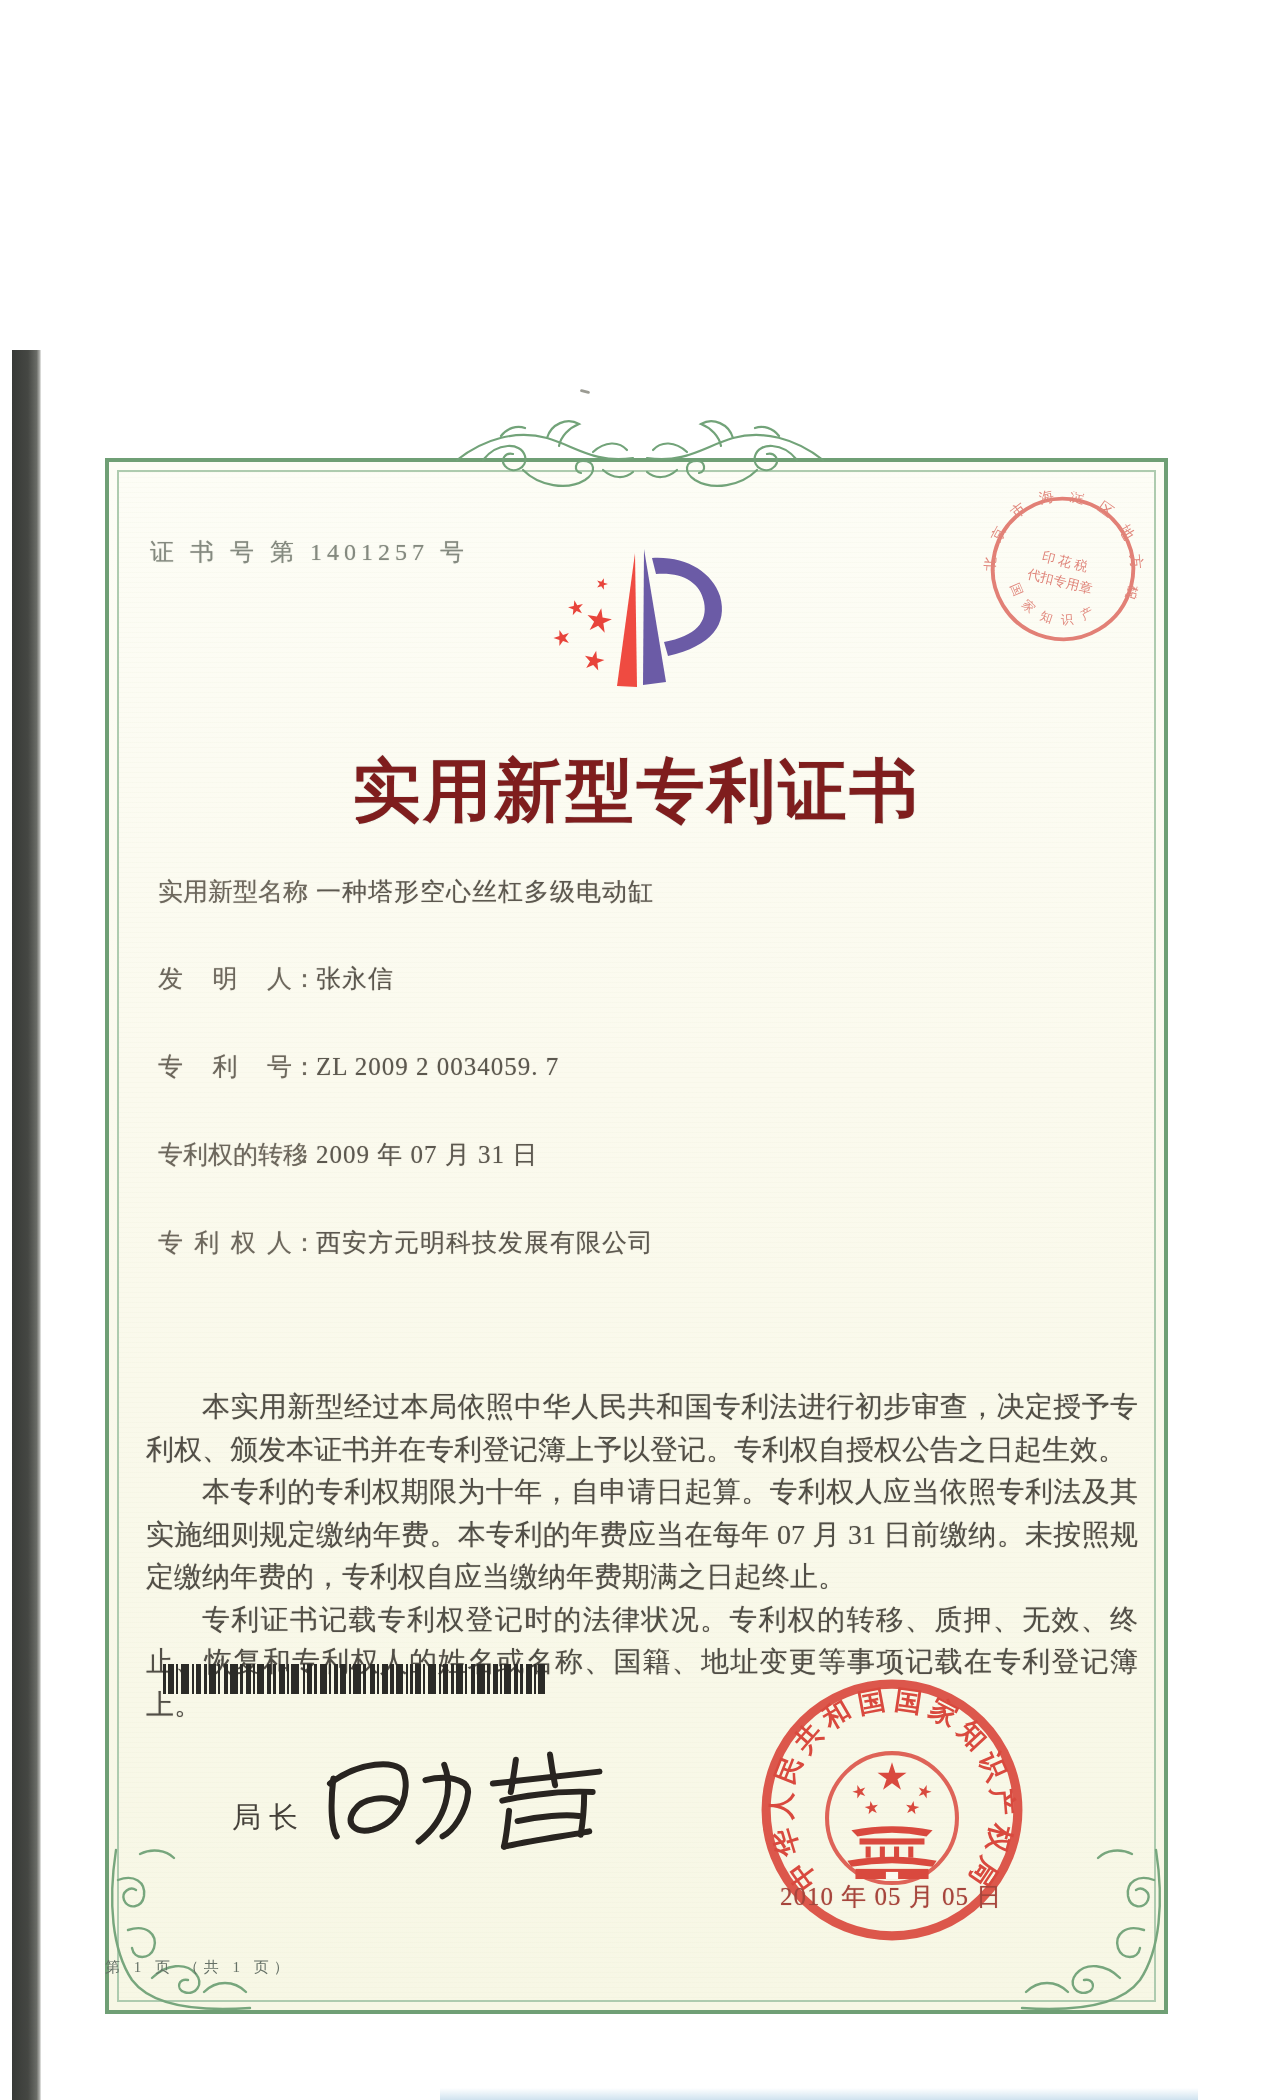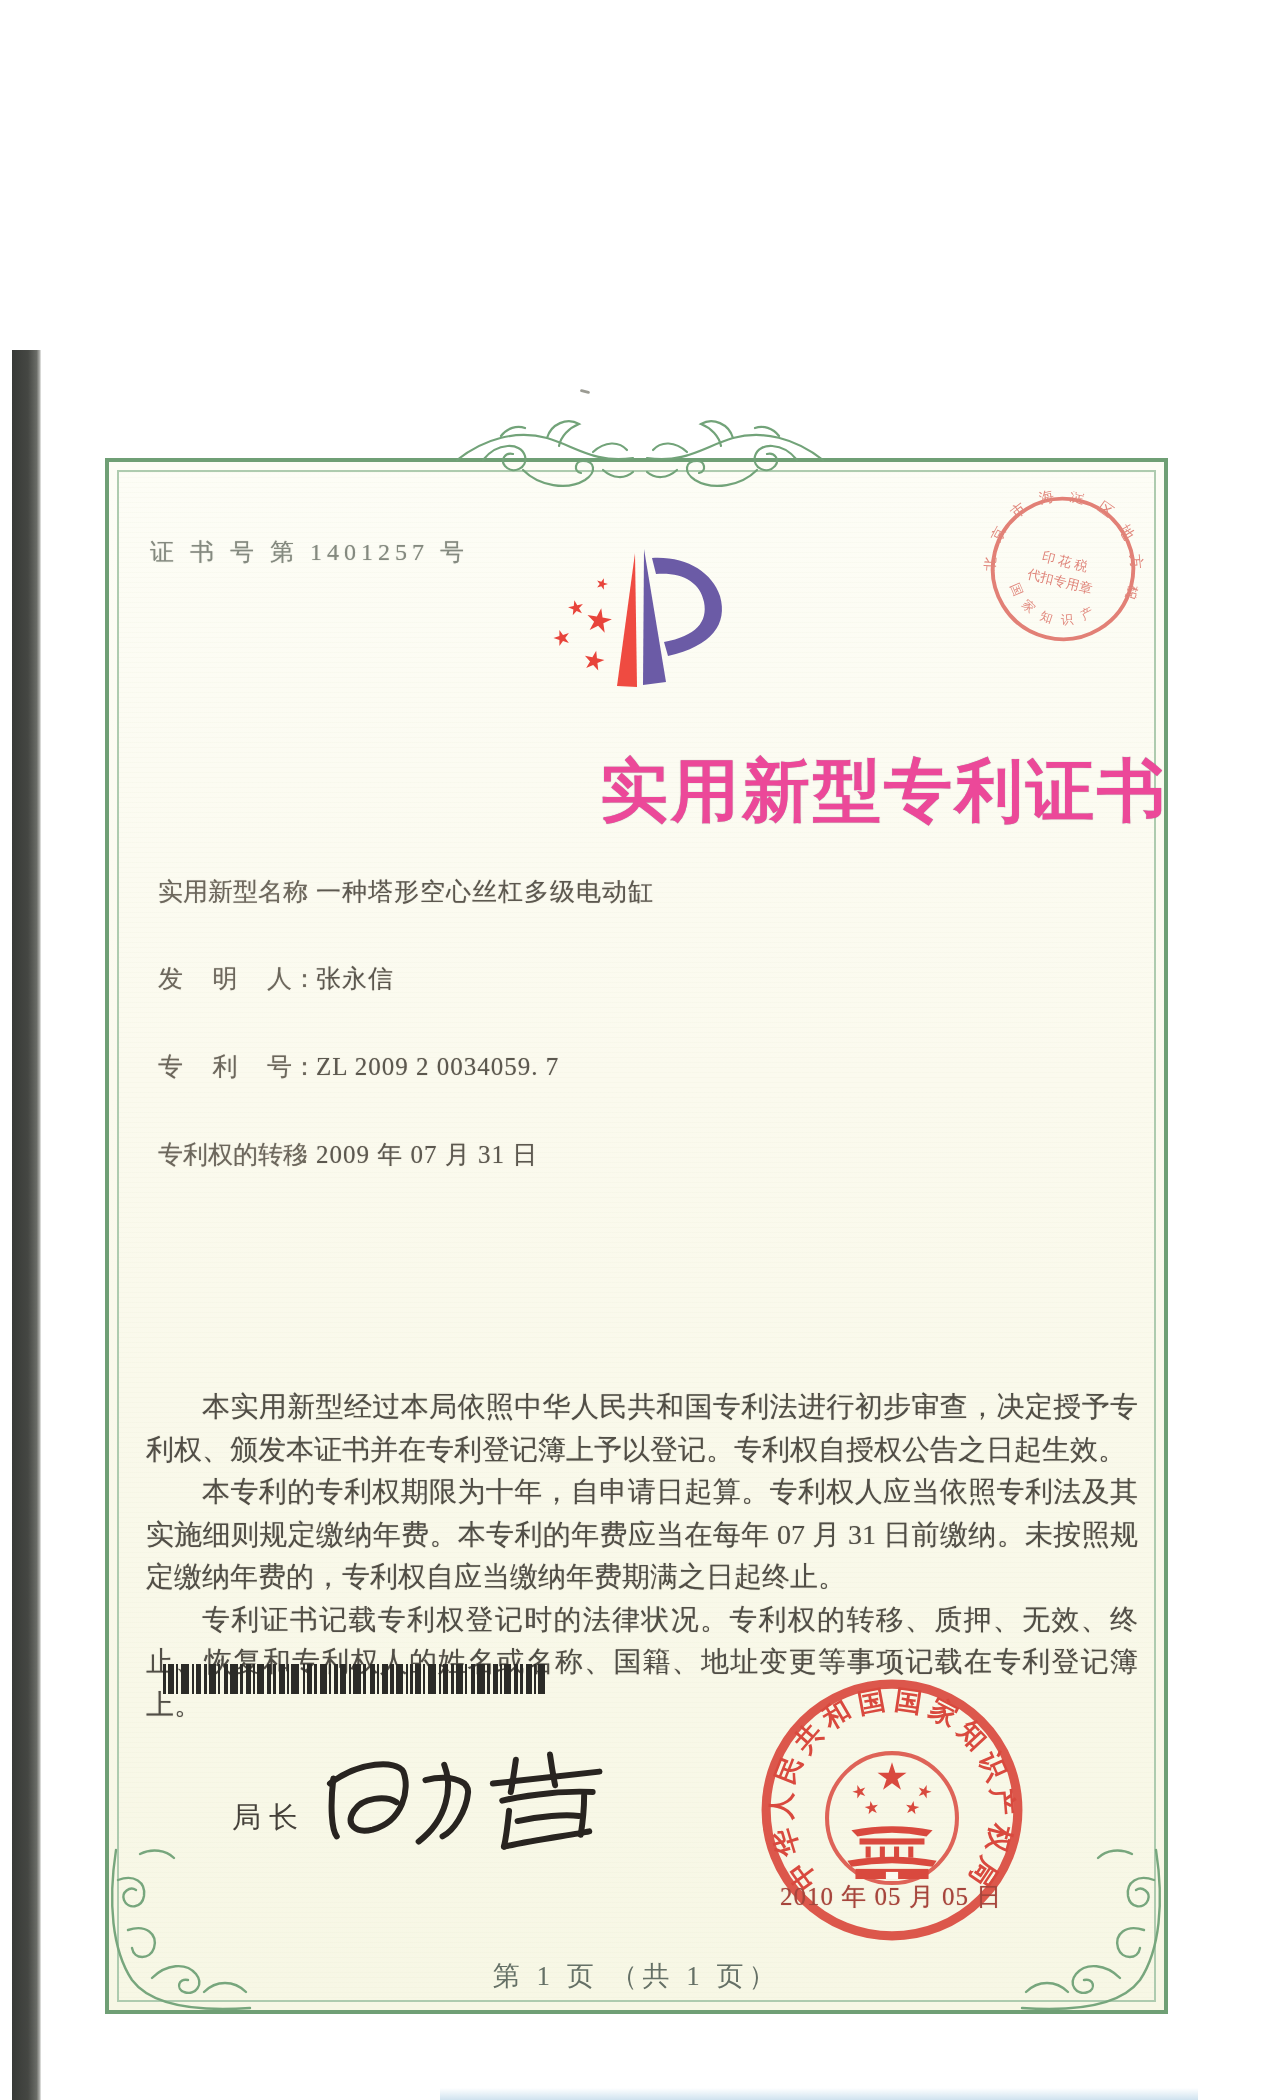--- a/index.html
+++ b/index.html
@@ -20,22 +20,22 @@
     background:linear-gradient(180deg,#fdfdf6 0%,#fbfaee 40%,#f7f7e5 100%);}
   .frame-inner{position:absolute;left:8px;top:8px;right:8px;bottom:8px;
     border:2px solid #aecbaf;box-sizing:border-box;
     background:repeating-linear-gradient(180deg,rgba(190,200,160,0.05) 0 1px,rgba(255,255,255,0) 1px 5px);}
 
   .ornament{position:absolute;pointer-events:none;}
 
   .cert-number{position:absolute;left:150px;top:536px;font-size:24px;color:#84897f;
     letter-spacing:5px;text-shadow:0 0 1px rgba(130,140,125,.6);white-space:nowrap;}
 
-  .cert-title{position:absolute;left:105px;top:700px;width:1063px;text-align:right;
-    font-size:68px;font-weight:600;color:#ec4899;letter-spacing:3px;white-space:nowrap;
+  .cert-title{position:absolute;left:105px;top:700px;width:1063px;text-align:center;
+    font-size:68px;font-weight:600;color:#7f1d1d;letter-spacing:3px;white-space:nowrap;
     text-shadow:0 0 1px rgba(60,60,70,.5);}
 
   .field-row{position:absolute;left:158px;font-size:25px;color:#625d53;white-space:nowrap;
     text-shadow:0 0 1px rgba(120,112,100,.55);}
   .f-label{display:inline-block;width:134px;text-align:justify;text-align-last:justify;color:#6c675c;}
   .f-colon{display:inline-block;width:24px;color:#6c675c;}
   .f-value{letter-spacing:1px;color:#5c584f;}
 
   .body-text{position:absolute;left:146px;top:1386px;width:992px;font-size:28px;line-height:42.5px;
     color:#514e46;text-align:justify;text-shadow:0 0 1px rgba(110,105,95,.5);}
@@ -45,22 +45,22 @@
 
   .sig-title{position:absolute;left:232px;top:1798px;font-size:29px;color:#45413a;letter-spacing:8px;}
   .sig-svg{position:absolute;left:318px;top:1746px;width:290px;height:128px;}
 
   .seal-svg{position:absolute;left:758px;top:1676px;width:268px;height:268px;}
   .seal-date{position:absolute;left:780px;top:1880px;width:240px;font-size:25px;color:#a6453c;
     letter-spacing:1px;white-space:nowrap;z-index:5;text-shadow:0 0 1px rgba(170,70,60,.6);}
 
   .tax-stamp{position:absolute;left:985px;top:491px;width:156px;height:156px;transform:rotate(14deg);opacity:.92;}
 
-  .footer{position:absolute;left:105px;top:1958px;width:1063px;text-align:center;
-    font-size:27px;color:#657066;letter-spacing:5px;}
+  .footer{position:absolute;left:105px;top:1958px;width:1063px;text-align:left;
+    font-size:15px;color:#657066;letter-spacing:5px;}
 </style>
 </head>
 <body>
 
 <div class="canvas">
 
   <div class="scan-strip"></div>
   <div class="paper-right-edge"></div>
   <div class="bottom-shadow"></div>
   <div class="scan-mark"></div>
@@ -146,20 +146,23 @@
     <span class="f-label">实用新型名称</span><span class="f-colon">：</span><span class="f-value">一种塔形空心丝杠多级电动缸</span>
   </div>
   <div class="field-row" style="top:962px">
     <span class="f-label">发明人</span><span class="f-colon">：</span><span class="f-value">张永信</span>
   </div>
   <div class="field-row" style="top:1050px">
     <span class="f-label">专利号</span><span class="f-colon">：</span><span class="f-value">ZL 2009 2 0034059. 7</span>
   </div>
   <div class="field-row" style="top:1138px">
     <span class="f-label">专利权的转移</span><span class="f-colon">：</span><span class="f-value">2009 年 07 月 31 日</span>
+  </div>
+  <div class="field-row" style="top:1226px">
+    <span class="f-label">专利权人</span><span class="f-colon">：</span><span class="f-value">西安方元明科技发展有限公司</span>
   </div>
 
   <div class="body-text">
     <p>本实用新型经过本局依照中华人民共和国专利法进行初步审查，决定授予专利权、颁发本证书并在专利登记簿上予以登记。专利权自授权公告之日起生效。</p>
     <p>本专利的专利权期限为十年，自申请日起算。专利权人应当依照专利法及其实施细则规定缴纳年费。本专利的年费应当在每年 07 月 31 日前缴纳。未按照规定缴纳年费的，专利权自应当缴纳年费期满之日起终止。</p>
     <p>专利证书记载专利权登记时的法律状况。专利权的转移、质押、无效、终止、恢复和专利权人的姓名或名称、国籍、地址变更等事项记载在专利登记簿上。</p>
   </div>
 
   <svg class="barcode" viewBox="0 0 382 30" preserveAspectRatio="none">
     <line x1="0" y1="15" x2="382" y2="15" stroke="#2b2b27" stroke-width="30" stroke-dasharray="3 2 6 2 2 3 8 3 2 2 5 3 3 2 7 2 2 4 4 2 8 2 3 3 5 2 2 2 7 3 4 2 3 3 6 2 2 2 8 4 2 2 5 2 3 3 7 2 2 3 4 2 6 3 2 2 8 2 3 4 5 2 2 3 6 2 4 2 7 3 2 2"></line>

